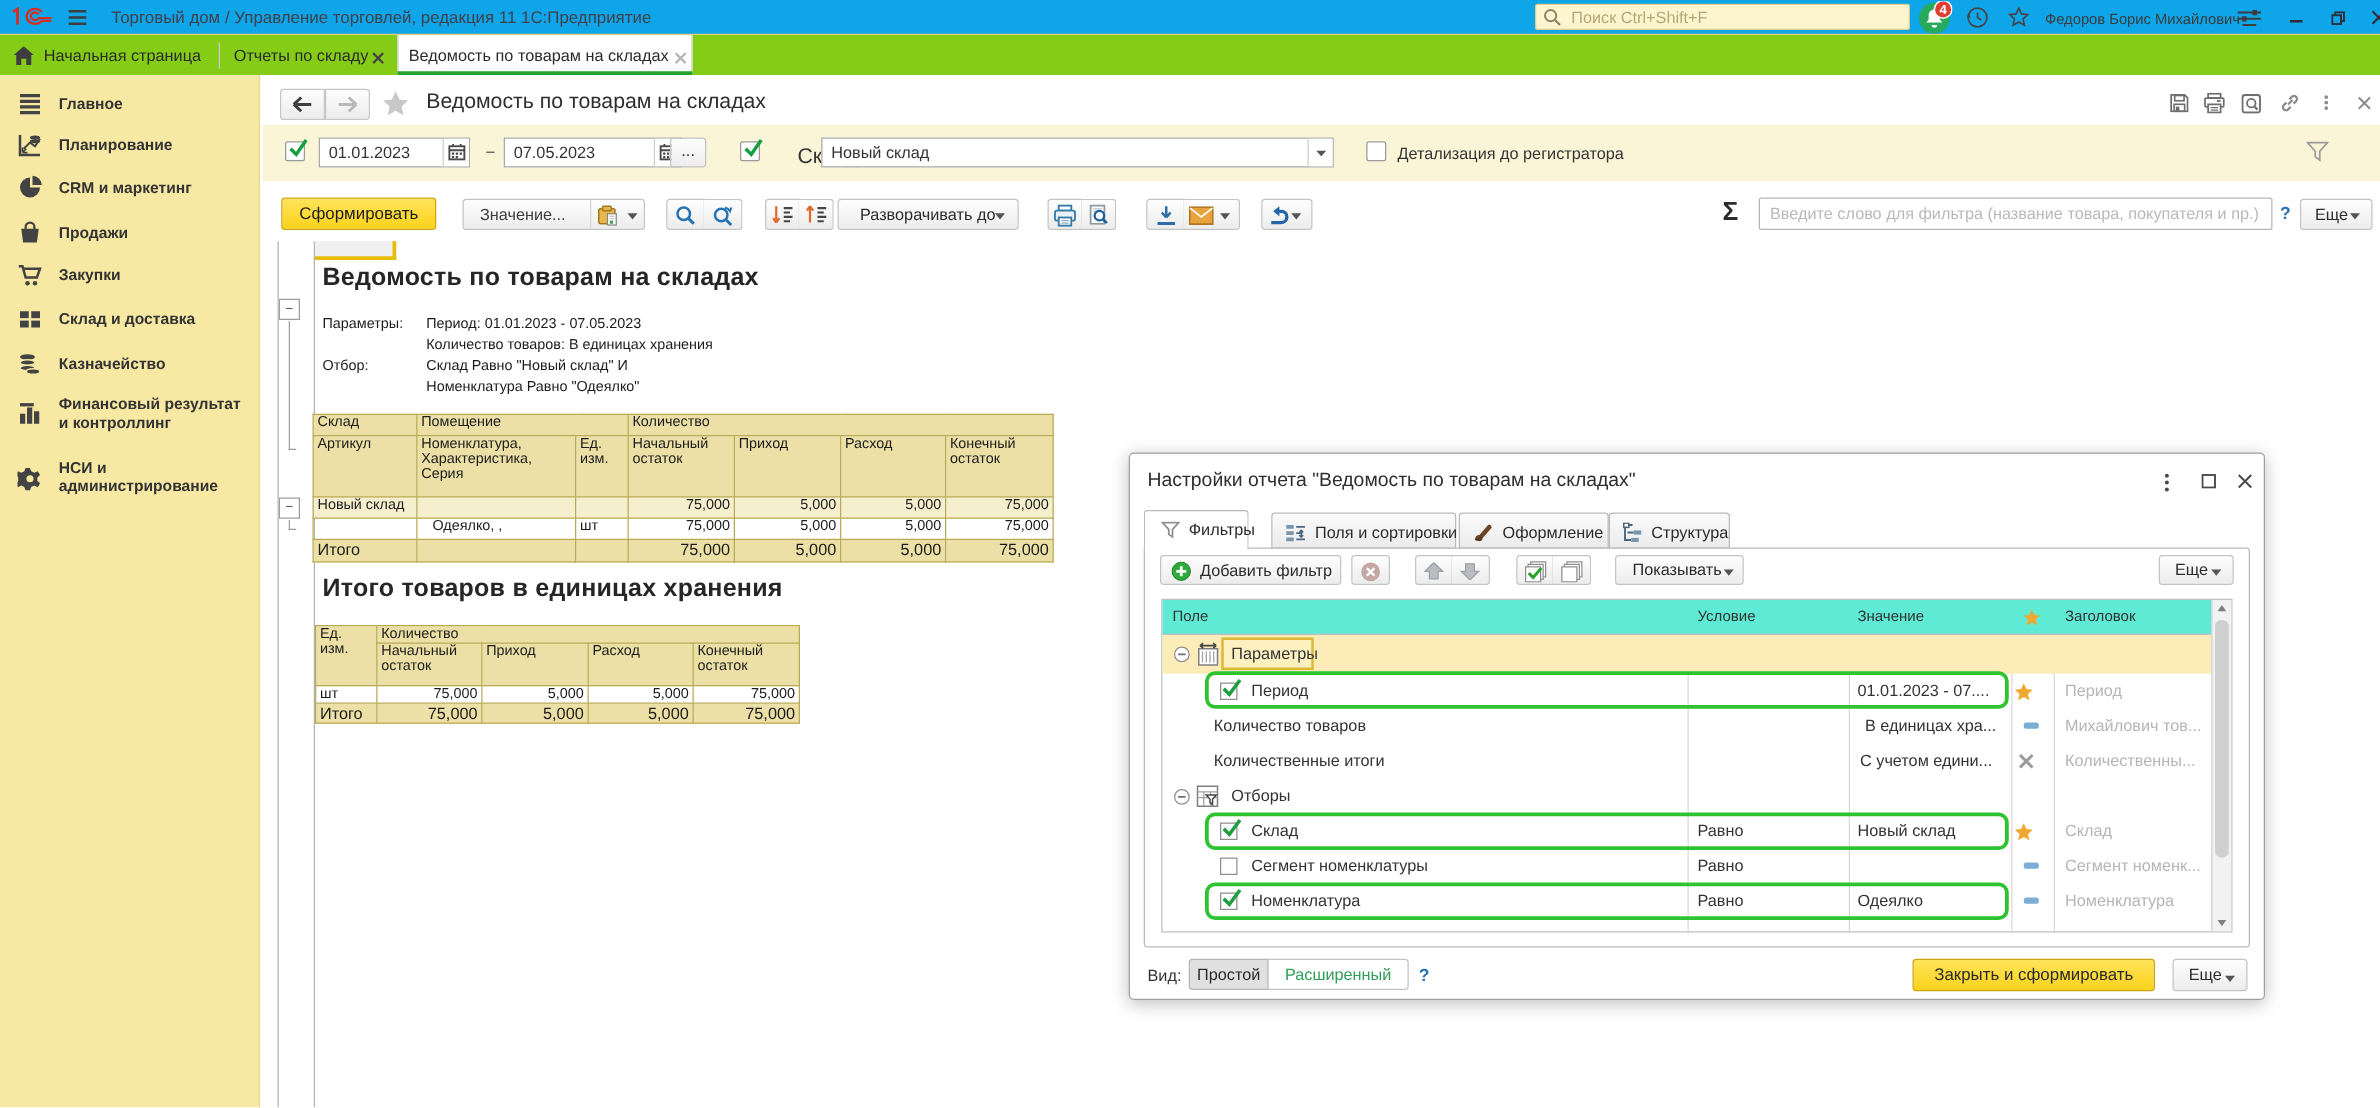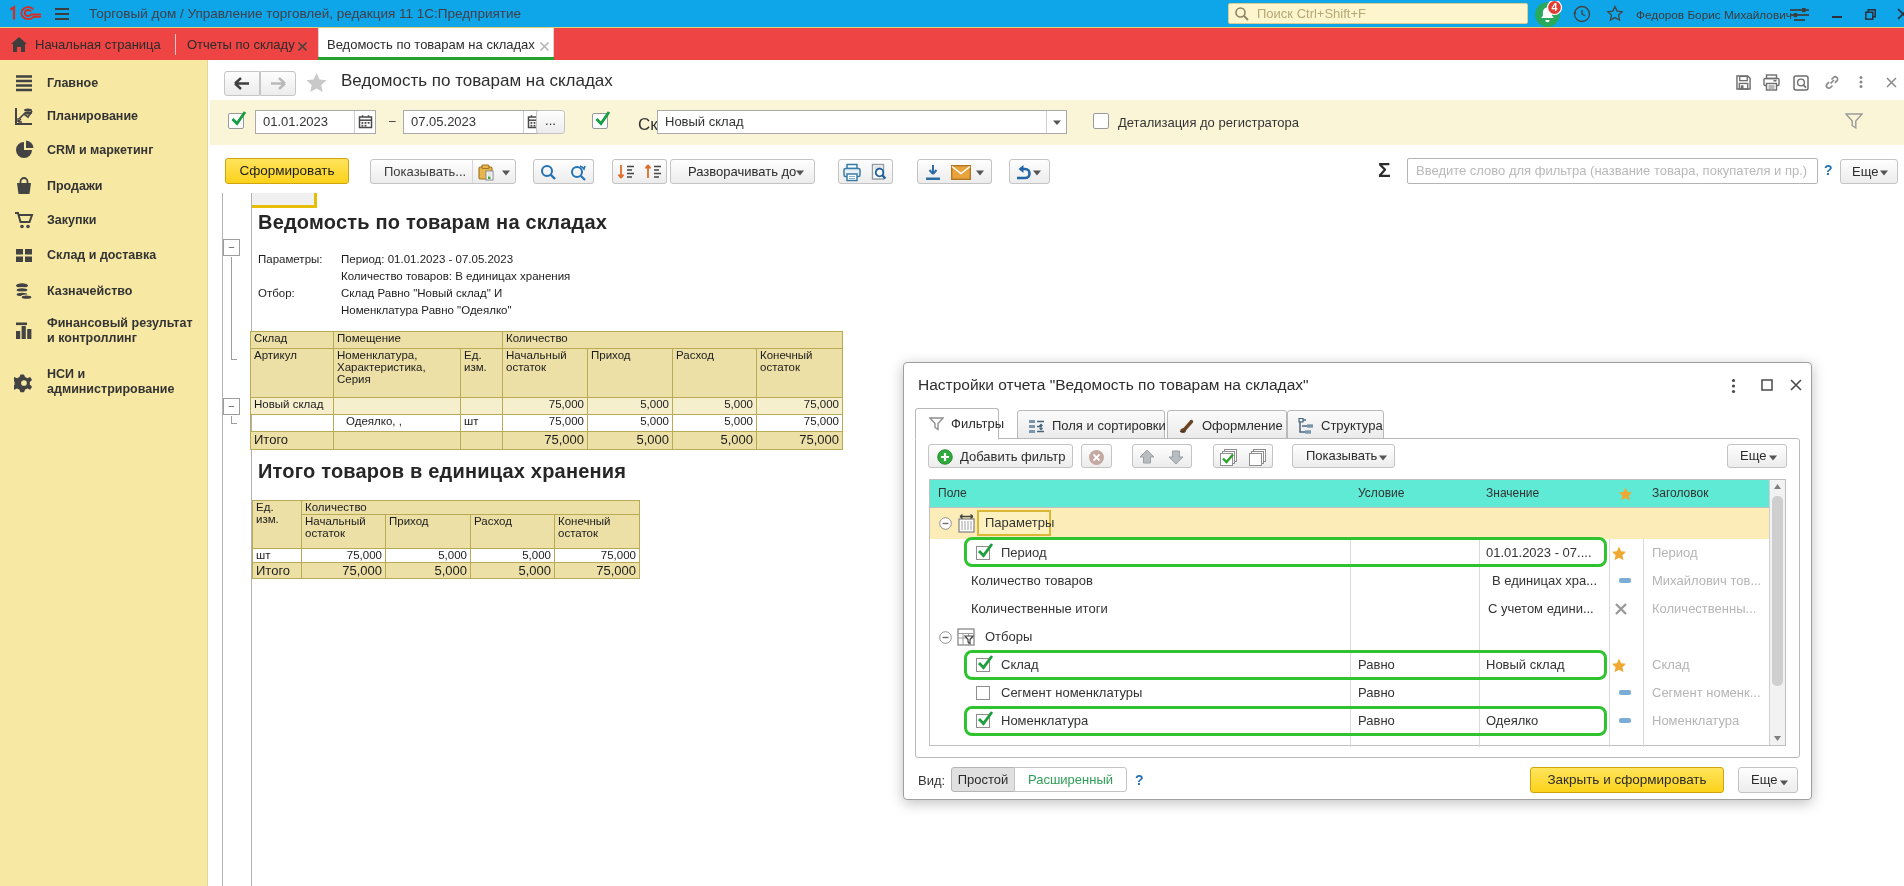--- a/index.html
+++ b/index.html
@@ -10,21 +10,21 @@
 
 #topbar { position:absolute; left:0; top:0; width:1904px; height:28px; background:#0ea5e9; border-bottom:1px solid #e3cf79; }
 #logo { position:absolute; left:0px; top:0px; width:52px; height:22px; }
 #burger { position:absolute; left:55px; top:8px; width:14px; height:13px; }
 #burger div { height:2px; background:#3d3d3d; margin-bottom:2.8px; }
 #apptitle { position:absolute; left:89px; top:6px; font-size:13.5px; color:#40404a; }
 #searchbox { position:absolute; left:1228px; top:3px; width:300px; height:21px; background:#fcf5cd; border:1px solid #dbcd92; border-radius:2px; color:#b4a876; font-size:13px; line-height:19px; padding-left:28px; }
 #uname { position:absolute; left:1636px; top:8px; font-size:11.8px; color:#3b3b3b; }
 
 
-#tabbar { position:absolute; left:0; top:28px; width:1904px; height:32px; background:#ef4444; }
+#tabbar { position:absolute; left:0; top:28px; width:1904px; height:32px; background:#84cc16; }
 .tabsep { position:absolute; top:6px; width:1px; height:21px; background:#c9c9c9; }
 .tab { position:absolute; top:0; height:32px; font-size:13px; color:#2b2b2b; }
 #tab3 { background:#fff; border-left:1px solid #d5d5d5; border-right:1px solid #d5d5d5; }
 #tab3green { position:absolute; left:318px; top:29px; width:236px; height:3px; background:#24a22e; }
 
 
 #sidebar { position:absolute; left:0; top:60px; width:208px; height:826px; background:#f7e9a4; border-right:1px solid #e6d78c;font-weight:bold; }
 .mitem { position:absolute; left:0; width:208px; font-size:12.5px; color:#333; }
 .mico { position:absolute; left:14px; width:20px; height:20px; color:#434343; }
 .mtext { position:absolute; left:47px; top:0; width:150px; line-height:15px; }
@@ -320,21 +320,21 @@
       </svg></div>
 </div>
 <div class="cb" style="left:1093px;top:113px"></div>
 <div class="abs" style="left:1118px;top:115px;font-size:13px">Детализация до регистратора</div>
 <svg class="abs" style="left:1845px;top:113px" width="18" height="17" viewBox="0 0 18 17">
     <path d="M1 1 h16 l-6.2 7 v7 l-3.6 -2.5 v-4.5z" fill="none" stroke="#9a9a9a" stroke-width="1.4"></path>
   </svg>
 
 <div id="btnform">Сформировать</div>
 <div class="tbtn" style="left:370px;width:146px">
-  <span style="position:absolute;left:13px;top:4px;color:#3c3c3c">Показывать...</span>
+  <span style="position:absolute;left:13px;top:4px;color:#3c3c3c">Значение...</span>
   <div style="position:absolute;left:101px;top:0;width:1px;height:23px;background:#d5d5d5"></div>
   <svg style="position:absolute;left:106px;top:3px" width="19" height="18" viewBox="0 0 19 18">
       <rect x="2" y="4" width="13" height="12" rx="1.5" fill="#e8b64c" stroke="#a07820" stroke-width="1.2"></rect>
       <rect x="5" y="2" width="7" height="3.5" rx="1" fill="#e8b64c" stroke="#a07820" stroke-width="1.2"></rect>
       <rect x="9" y="8" width="7" height="9" fill="#fff" stroke="#888" stroke-width="1"></rect>
       <path d="M10.5 10 h4 M10.5 12 h4" stroke="#bbb" stroke-width="0.8"></path>
       <rect x="11" y="13.5" width="2.5" height="2.5" fill="#3da53d"></rect>
     </svg>
   <svg style="position:absolute;left:130px;top:9px" width="10" height="8" viewBox="0 0 10 8">
       <path d="M1 1.5 h8 l-4 5z" fill="#555"></path>

